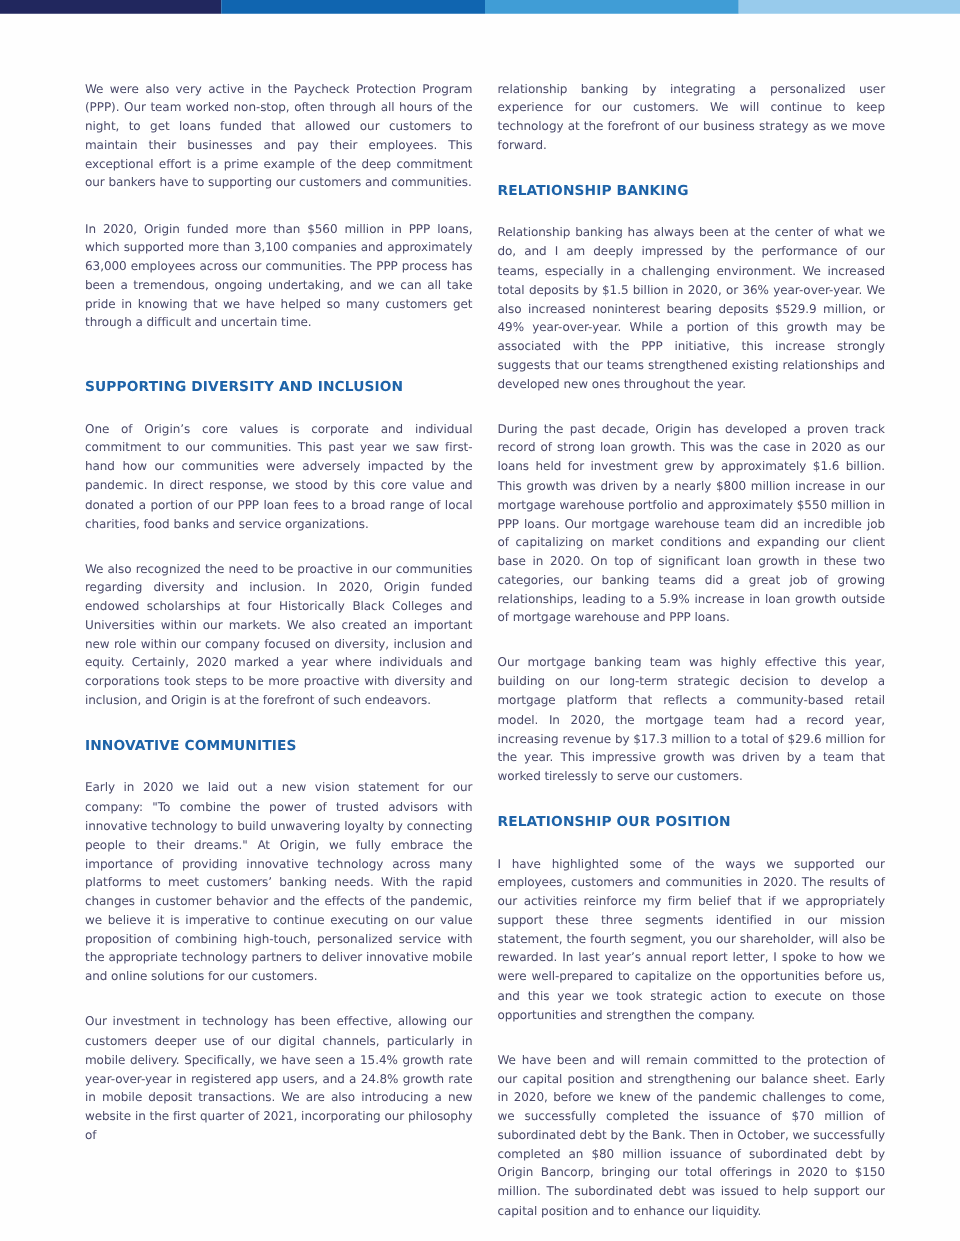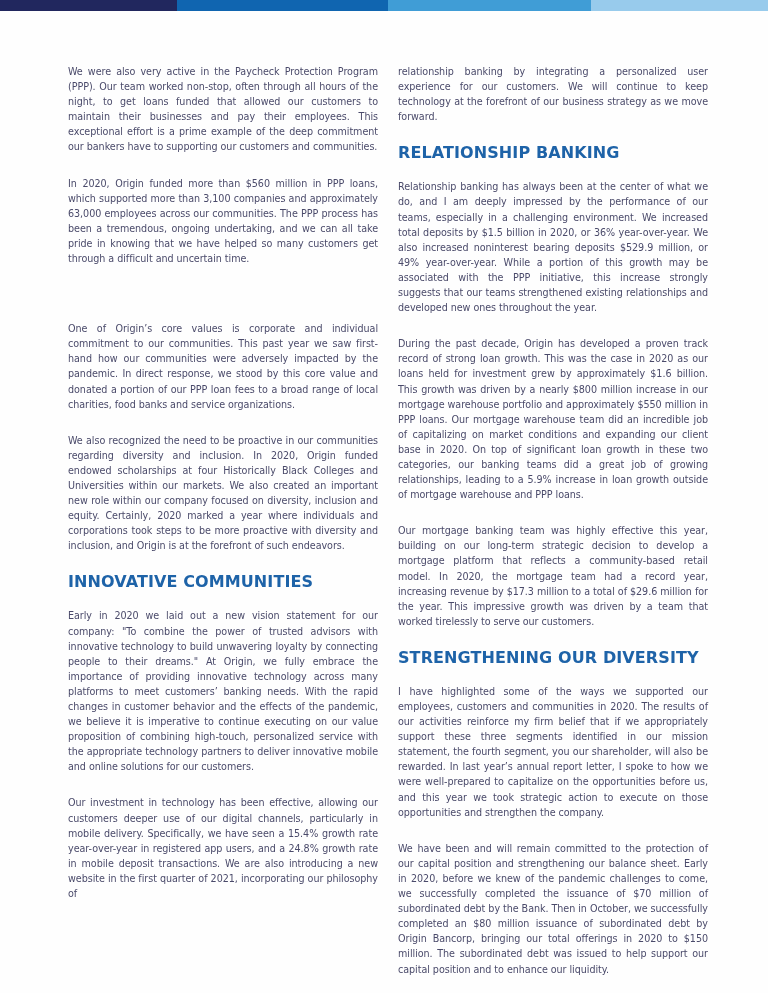--- a/index.html
+++ b/index.html
@@ -9,48 +9,49 @@
   .topbar .seg { height: 11px; }
   .seg1 { width: 177px; background: #21275e; }
   .seg2 { width: 211px; background: #1065b0; }
   .seg3 { width: 203px; background: #409dd6; }
   .seg4 { width: 177px; background: #98cbec; }
   .col { position: absolute; top: 64px; width: 310px; }
   .col.left { left: 68px; }
   .col.right { left: 398px; }
   p { margin: 0 0 21px 0; font-size: 9.6px; line-height: 15.1px; text-align: justify;
       letter-spacing: -0.05px; color: #4a4a6a; }
-  h2 { margin: 0 0 19px 0; font-size: 16px; line-height: 15px; font-weight: bold;
+  h2 { margin: 0 0 19px 0; font-size: 11px; line-height: 15px; font-weight: bold;
        color: #1e63a8; letter-spacing: 0.1px; }
 </style>
 </head>
 <body>
 
 <div class="topbar">
   <div class="seg seg1"></div>
   <div class="seg seg2"></div>
   <div class="seg seg3"></div>
   <div class="seg seg4"></div>
 </div>
 
 <div class="col left">
   <p>We were also very active in the Paycheck Protection Program (PPP). Our team worked non-stop, often through all hours of the night, to get loans funded that allowed our customers to maintain their businesses and pay their employees.  This exceptional effort is a prime example of the deep commitment our bankers have to supporting our customers and communities.</p>
   <p>In 2020, Origin funded more than $560 million in PPP loans, which supported more than 3,100 companies and approximately 63,000 employees across our communities.  The PPP process has been a tremendous, ongoing undertaking, and we can all take pride in knowing that we have helped so many customers get through a difficult and uncertain time.</p>
   <h2>
     <br>
+    <span>SUPPORTING DIVERSITY AND INCLUSION</span>
   </h2>
   <p>One of Origin’s core values is corporate and individual commitment to our communities. This past year we saw first-hand how our communities were adversely impacted by the pandemic.  In direct response, we stood by this core value and donated a portion of our PPP loan fees to a broad range of local charities, food banks and service organizations.</p>
   <p>We also recognized the need to be proactive in our communities regarding diversity and inclusion. In 2020, Origin funded endowed scholarships at four Historically Black Colleges and Universities within our markets. We also created an important new role within our company focused on diversity, inclusion and equity.  Certainly, 2020 marked a year where individuals and corporations took steps to be more proactive with diversity and inclusion, and Origin is at the forefront of such endeavors.</p>
   <h2>INNOVATIVE COMMUNITIES</h2>
   <p>Early in 2020 we laid out a new vision statement for our company: "To combine the power of trusted advisors with innovative technology to build unwavering loyalty by connecting people to their dreams."  At Origin, we fully embrace the importance of providing innovative technology across many platforms to meet customers’ banking needs. With the rapid changes in customer behavior and the effects of the pandemic, we believe it is imperative to continue executing on our value proposition of combining high-touch, personalized service with the appropriate technology partners to deliver innovative mobile and online solutions for our customers.</p>
   <p>Our investment in technology has been effective, allowing our customers deeper use of our digital channels, particularly in mobile delivery.  Specifically, we have seen a 15.4% growth rate year-over-year in registered app users, and a 24.8% growth rate in mobile deposit transactions.  We are also introducing a new website in the first quarter of 2021, incorporating our philosophy of</p>
 </div>
 
 <div class="col right">
   <p>relationship banking by integrating a personalized user experience for our customers.  We will continue to keep technology at the forefront of our business strategy as we move forward.</p>
   <h2>RELATIONSHIP BANKING</h2>
   <p>Relationship banking has always been at the center of what we do, and I am deeply impressed by the performance of our teams, especially in a challenging environment.  We increased total deposits by $1.5 billion in 2020, or 36% year-over-year.  We also increased noninterest bearing deposits $529.9 million, or 49% year-over-year.  While a portion of this growth may be associated with the PPP initiative, this increase strongly suggests that our teams strengthened existing relationships and developed new ones throughout the year.</p>
   <p>During the past decade, Origin has developed a proven track record of strong loan growth.  This was the case in 2020 as our loans held for investment grew by approximately $1.6 billion. This growth was driven by a nearly $800 million increase in our mortgage warehouse portfolio and approximately $550 million in PPP loans.  Our mortgage warehouse team did an incredible job of capitalizing on market conditions and expanding our client base in 2020.  On top of significant loan growth in these two categories, our banking teams did a great job of growing relationships, leading to a 5.9% increase in loan growth outside of mortgage warehouse and PPP loans.</p>
   <p>Our mortgage banking team was highly effective this year, building on our long-term strategic decision to develop a mortgage platform that reflects a community-based retail model.  In 2020, the mortgage team had a record year, increasing revenue by $17.3 million to a total of $29.6 million for the year.  This impressive growth was driven by a team that worked tirelessly to serve our customers.</p>
-  <h2>STRENGTHENING OUR DIVERSITY</h2>
+  <h2>RELATIONSHIP OUR POSITION</h2>
   <p>I have highlighted some of the ways we supported our employees, customers and communities in 2020. The results of our activities reinforce my firm belief that if we appropriately support these three segments identified in our mission statement, the fourth segment, you our shareholder, will also be rewarded. In last year’s annual report letter, I spoke to how we were well-prepared to capitalize on the opportunities before us, and this year we took strategic action to execute on those opportunities and strengthen the company.</p>
   <p>We have been and will remain committed to the protection of our capital position and strengthening our balance sheet. Early in 2020, before we knew of the pandemic challenges to come, we successfully completed the issuance of $70 million of subordinated debt by the Bank. Then in October, we successfully completed an $80 million issuance of subordinated debt by Origin Bancorp, bringing our total offerings in 2020 to $150 million.  The subordinated debt was issued to help support our capital position and to enhance our liquidity.</p>
 </div>
 
 </body></html>

